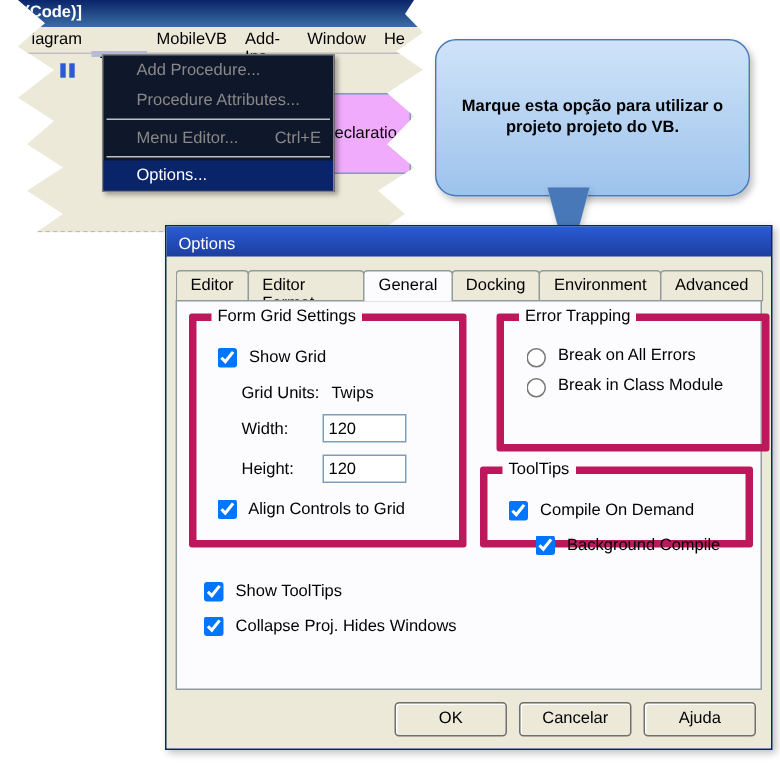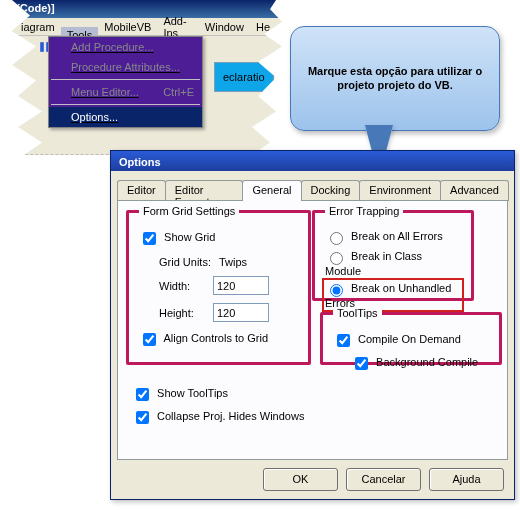--- a/index.html
+++ b/index.html
@@ -12,63 +12,63 @@
     clip-path: polygon(0% 0%, 92% 0%, 90% 6%, 94% 14%, 88% 22%, 94% 30%, 86% 40%, 92% 50%, 86% 62%, 92% 72%, 84% 82%, 90% 92%, 84% 100%,
                        8% 100%, 14% 92%, 6% 82%, 14% 72%, 6% 62%, 12% 52%, 4% 42%, 12% 30%, 4% 20%, 10% 10%, 4% 0%);
   }
   .titlebar-fragment {
     position:absolute; left:0; top:0; right:20px; height:18px;
     background: linear-gradient(#0a246a,#3a6ea5); color:#fff; padding:2px 6px;
     font-weight:bold;
   }
   .menubar {
     position:absolute; left:10px; top:18px; right:20px; height:18px;
-    background:#ece9d8; display:flex; align-items:center; padding:0 4px;
+    background:#ece9d8; display:flex; padding:0 4px;
     border-bottom:1px solid #c0c0c0;
   }
   .menubar span { padding:2px 6px; cursor:default; }
   .menubar span.sel { background:#b6bdd2;margin-top:16px; }
   .toolbar { position:absolute; left:10px; top:36px; height:22px; display:flex; align-items:center; gap:8px; padding-left:8px;}
   .tb-icon { width:12px; height:12px; display:inline-block; }
   .dropdown {
-    position:absolute; left:47px; top:36px; width:155px; background:#4c1d95;
-    border:1px solid #808080; box-shadow:2px 2px 3px rgba(0,0,0,0.3);text-decoration:underline;
+    position:absolute; left:67px; top:36px; width:155px; background:#0f172a;
+    border:1px solid #808080; box-shadow:2px 2px 3px rgba(0,0,0,0.3);
   }
   .dropdown .item { padding:4px 10px 4px 22px; color:#888; position:relative; }
   .dropdown .sep { border-top:1px solid #c0c0c0; margin:2px 2px; }
   .dropdown .item .accel { position:absolute; right:8px; color:#888;}
   .dropdown .item.selected { background:#0a246a; color:#fff; }
-  .declar { position:absolute; left:213px; top:62px; padding:8px 8px; background:#0ea5e9; border:1px solid #7f9db9; }
+  .declar { position:absolute; left:213px; top:62px; padding:20px 8px; background:#f0abfc; border:1px solid #7f9db9; }
 
   
   .dialog {
     position:absolute; left:110px; top:150px; width:405px; height:350px;
     border:1px solid #0a246a; background:#ece9d8;
     box-shadow:2px 2px 5px rgba(0,0,0,0.25);
   }
   .dlg-title {
     height:20px; background:linear-gradient(#2a5bd7,#1d3e9e);
-    color:#fff; font-weight:bold; padding:4px 8px; font-size:12px;
+    color:#fff; font-weight:normal; padding:4px 8px; font-size:12px;
   }
   .dlg-body { position:absolute; left:6px; right:6px; top:28px; bottom:40px; }
   .tabs { display:flex; height:21px; }
   .tab {
     padding:3px 9px 3px 9px; background:#ece9d8; border:1px solid #919b9c;
     border-bottom:none; margin-right:-1px; position:relative; top:1px;
     border-radius:3px 3px 0 0;
   }
   .tab.active { background:#fcfcfe; z-index:2; }
   .panel {
     border:1px solid #919b9c; background:#fcfcfe; height:260px; padding:8px;
     position:relative;
   }
-  fieldset { border:3px solid #be185d; border-radius:2px; padding:8px 10px 27px 10px; position:absolute; }
+  fieldset { border:5px solid #be185d; border-radius:2px; padding:8px 10px 27px 10px; position:absolute; }
   legend { padding:0 4px; background:#fcfcfe; }
   .fg-grid { left:6px; top:4px; width:185px; height:160px; }
-  .fg-err  { left:192px; top:4px; width:162px; height:96px; }
+  .fg-err  { left:211px; top:4px; width:182px; height:96px; }
   .fg-comp { left:200px; top:106px; width:182px; height:58px; }
 
   label.chk { display:block; margin:4px 0; cursor:default; }
   input[type=checkbox], input[type=radio] { margin-right:5px; vertical-align:middle; }
   .row { display:flex; align-items:center; margin:8px 0 4px 20px; gap:8px;}
   .row .lbl { width:46px; }
   .row .txt { width:56px; height:19px; border:1px solid #7f9db9; background:#fff; padding:1px 3px; }
 
   .lower-checks { position:absolute; left:14px; top:180px; }
   .highlight-red { outline:2px solid #d21f1f; outline-offset:1px; }
@@ -204,24 +204,20 @@
       <fieldset class="fg-err">
         <legend>Error Trapping</legend>
         <label class="chk">
           <input type="radio" name="err" style="">
           <span>Break on All Errors</span>
         </label>
         <label class="chk">
           <input type="radio" name="err" style="">
           <span>Break in Class Module</span>
         </label>
-        <label class="chk highlight-red">
-          <input type="radio" name="err" checked="" style="">
-          <span>Break on Unhandled Errors</span>
-        </label>
       </fieldset>
 
       <fieldset class="fg-comp">
         <legend>ToolTips</legend>
         <label class="chk">
           <input type="checkbox" checked="" style="">
           <span>Compile On Demand</span>
         </label>
         <label class="chk" style="margin-left:18px">
           <input type="checkbox" checked="" style="">

